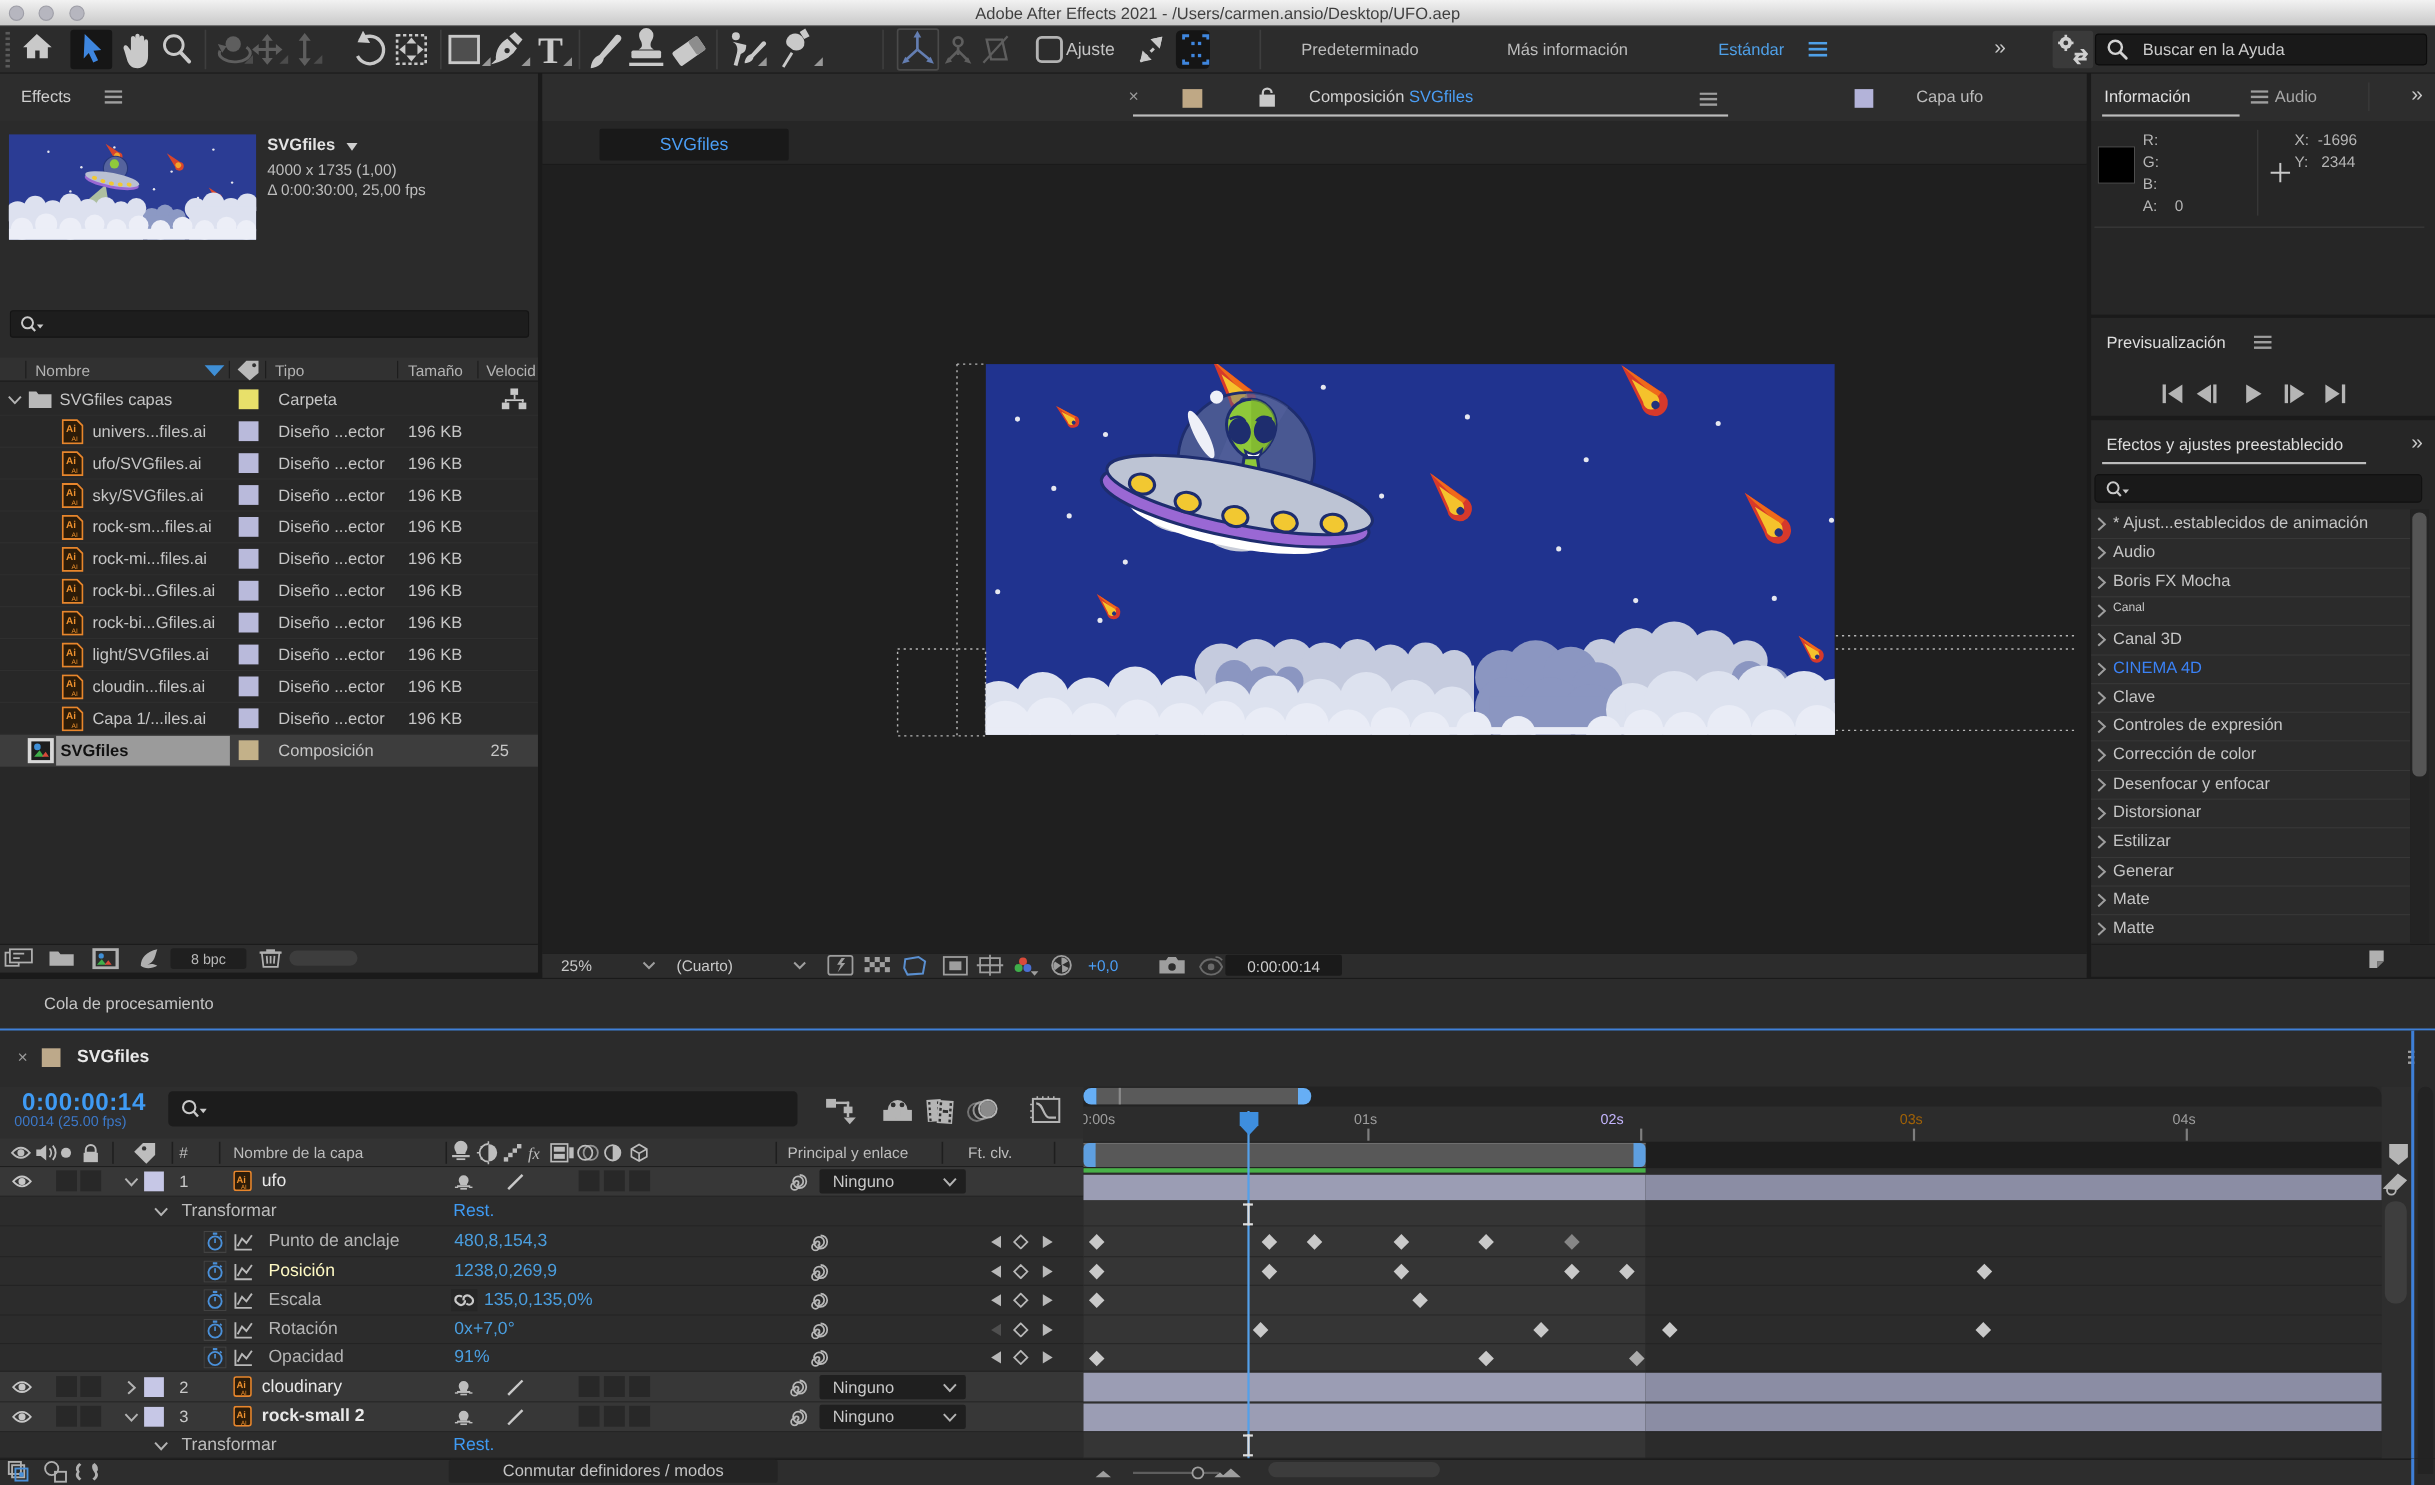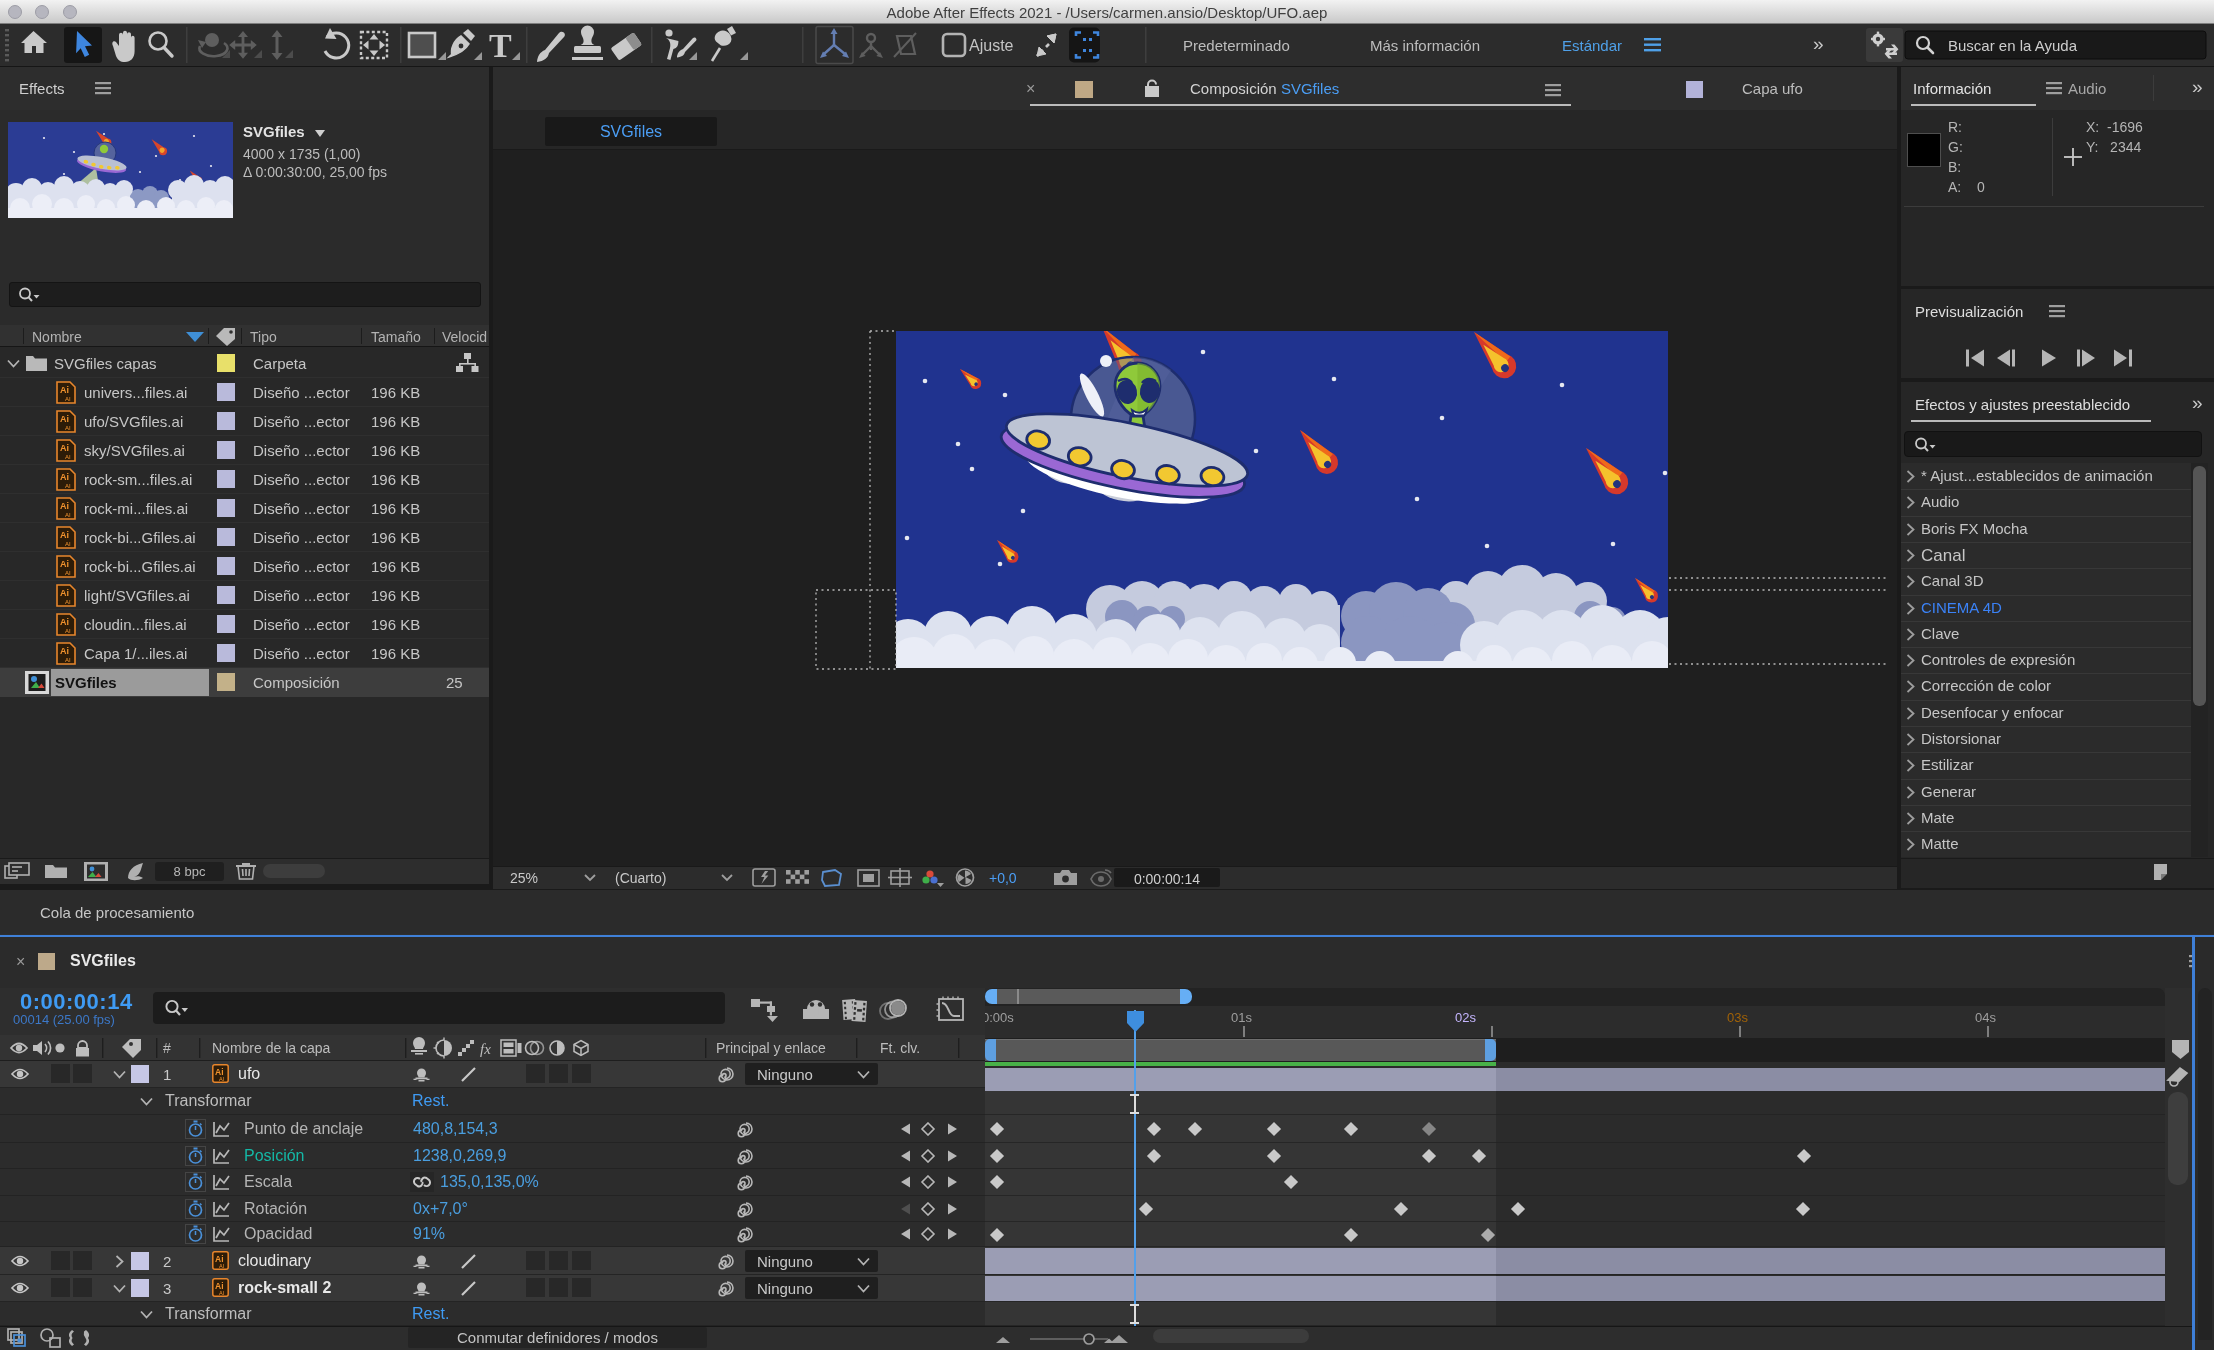--- a/index.html
+++ b/index.html
@@ -772,21 +772,21 @@
 <div class="tx" style="left:1921px;top:493.3px;font-size:15px;color:#c6c6c6">Audio</div>
 <div class="ab" style="left:1901px;top:541.9px;width:290px;height:1px;background:#383838"></div>
 <svg class="ab" style="left:1906px;top:522.6px" width="9" height="13" viewBox="0 0 9 13">
     <path d="M1.5 1 l6 5.5 -6 5.5" fill="none" stroke="#9e9e9e" stroke-width="1.8"></path>
   </svg>
 <div class="tx" style="left:1921px;top:519.6px;font-size:15px;color:#c6c6c6">Boris FX Mocha</div>
 <div class="ab" style="left:1901px;top:568.2px;width:290px;height:1px;background:#383838"></div>
 <svg class="ab" style="left:1906px;top:548.9px" width="9" height="13" viewBox="0 0 9 13">
     <path d="M1.5 1 l6 5.5 -6 5.5" fill="none" stroke="#9e9e9e" stroke-width="1.8"></path>
   </svg>
-<div class="tx" style="left:1921px;top:545.9px;font-size:17px;color:#c6c6c6">Canal</div>
+<div class="tx" style="left:1921px;top:545.9px;font-size:11px;color:#c6c6c6">Canal</div>
 <div class="ab" style="left:1901px;top:594.5px;width:290px;height:1px;background:#383838"></div>
 <svg class="ab" style="left:1906px;top:575.2px" width="9" height="13" viewBox="0 0 9 13">
     <path d="M1.5 1 l6 5.5 -6 5.5" fill="none" stroke="#9e9e9e" stroke-width="1.8"></path>
   </svg>
 <div class="tx" style="left:1921px;top:572.2px;font-size:15px;color:#c6c6c6">Canal 3D</div>
 <div class="ab" style="left:1901px;top:620.8px;width:290px;height:1px;background:#383838"></div>
 <svg class="ab" style="left:1906px;top:601.5px" width="9" height="13" viewBox="0 0 9 13">
     <path d="M1.5 1 l6 5.5 -6 5.5" fill="none" stroke="#9e9e9e" stroke-width="1.8"></path>
   </svg>
 <div class="tx" style="left:1921px;top:598.5px;font-size:15px;color:#3b82f6">CINEMA 4D</div>
@@ -1157,21 +1157,21 @@
     <rect x="0.5" y="0.5" width="20" height="19" fill="none" stroke="#454545"></rect>
     <circle cx="10.5" cy="11" r="6" fill="none" stroke="#4a90d9" stroke-width="1.7"></circle>
     <rect x="8.5" y="1.5" width="4" height="2" fill="#4a90d9"></rect>
     <line x1="10.5" y1="11" x2="10.5" y2="7" stroke="#4a90d9" stroke-width="1.5"></line>
     <line x1="15" y1="4.5" x2="16.5" y2="6" stroke="#4a90d9" stroke-width="1.5"></line>
   </svg>
 <svg class="ab" style="left:212px;top:1147px" width="19" height="18" viewBox="0 0 19 18">
     <path d="M2 2 v14 h15" fill="none" stroke="#b8b8b8" stroke-width="1.7"></path>
     <path d="M4 13 l4-7 4 4 5-7" fill="none" stroke="#b8b8b8" stroke-width="1.7"></path>
   </svg>
-<div class="tx" style="left:244px;top:1147px;font-size:16px;color:#14b8a6">Posición</div>
+<div class="tx" style="left:244px;top:1147px;font-size:16px;color:#fef9c3">Posición</div>
 <div class="tx" style="left:413px;top:1147px;font-size:16px;color:#4a9edf">1238,0,269,9</div>
 <svg class="ab" style="left:737px;top:1147px" width="18" height="18" viewBox="0 0 18 18">
     <path d="M9 3 a6 6 0 1 1 -6 6 a4.6 4.6 0 1 1 4.6 4.6 a3.2 3.2 0 1 1 -3.2-3.2 a1.8 1.8 0 1 1 1.8 1.8" fill="none" stroke="#b8b8b8" stroke-width="1.6"></path>
   </svg>
 <svg class="ab" style="left:898px;top:1149px" width="62" height="14" viewBox="0 0 62 14">
     <path d="M12 1.5 V12.5 L3 7 Z" fill="#b8b8b8"></path>
     <path d="M30 1 L36 7 L30 13 L24 7 Z" fill="none" stroke="#b8b8b8" stroke-width="1.6"></path>
     <path d="M50 1.5 V12.5 L59 7 Z" fill="#b8b8b8"></path>
   </svg>
 <svg class="ab" style="left:185px;top:1172px" width="21" height="20" viewBox="0 0 21 20">

